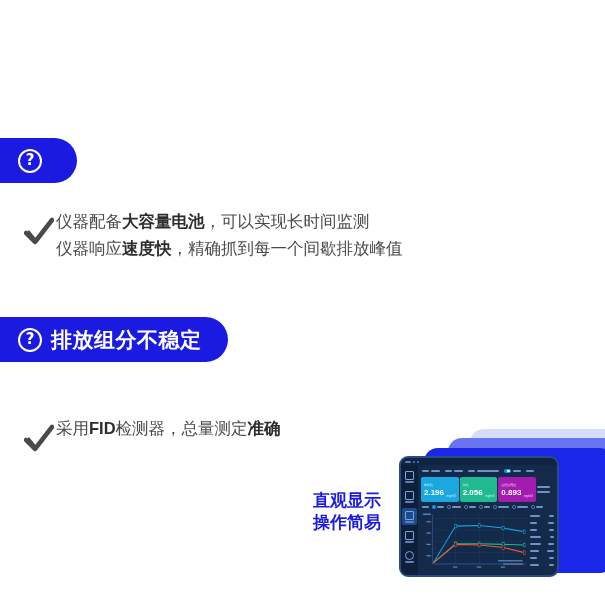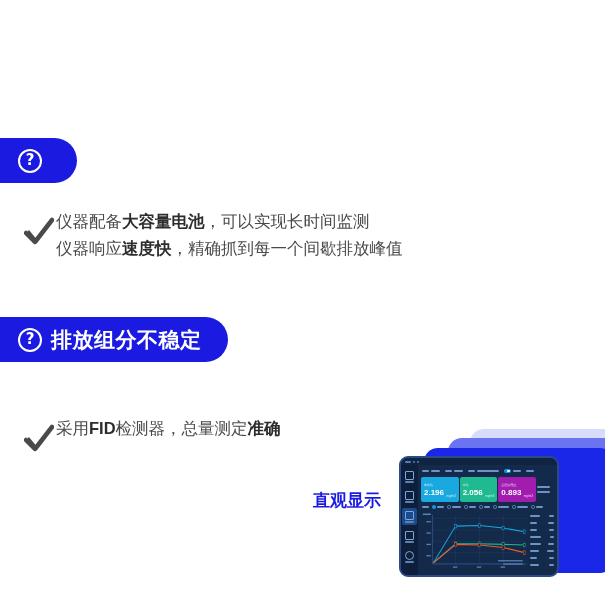--- a/index.html
+++ b/index.html
@@ -385,15 +385,16 @@
               </div>
           </div>
         </div>
 
       </div>
     </div>
   </div>
 
   <div class="caption">
     <div>直观显示</div>
+    <div>操作简易</div>
   </div>
 
 </div>
 
 </body></html>

